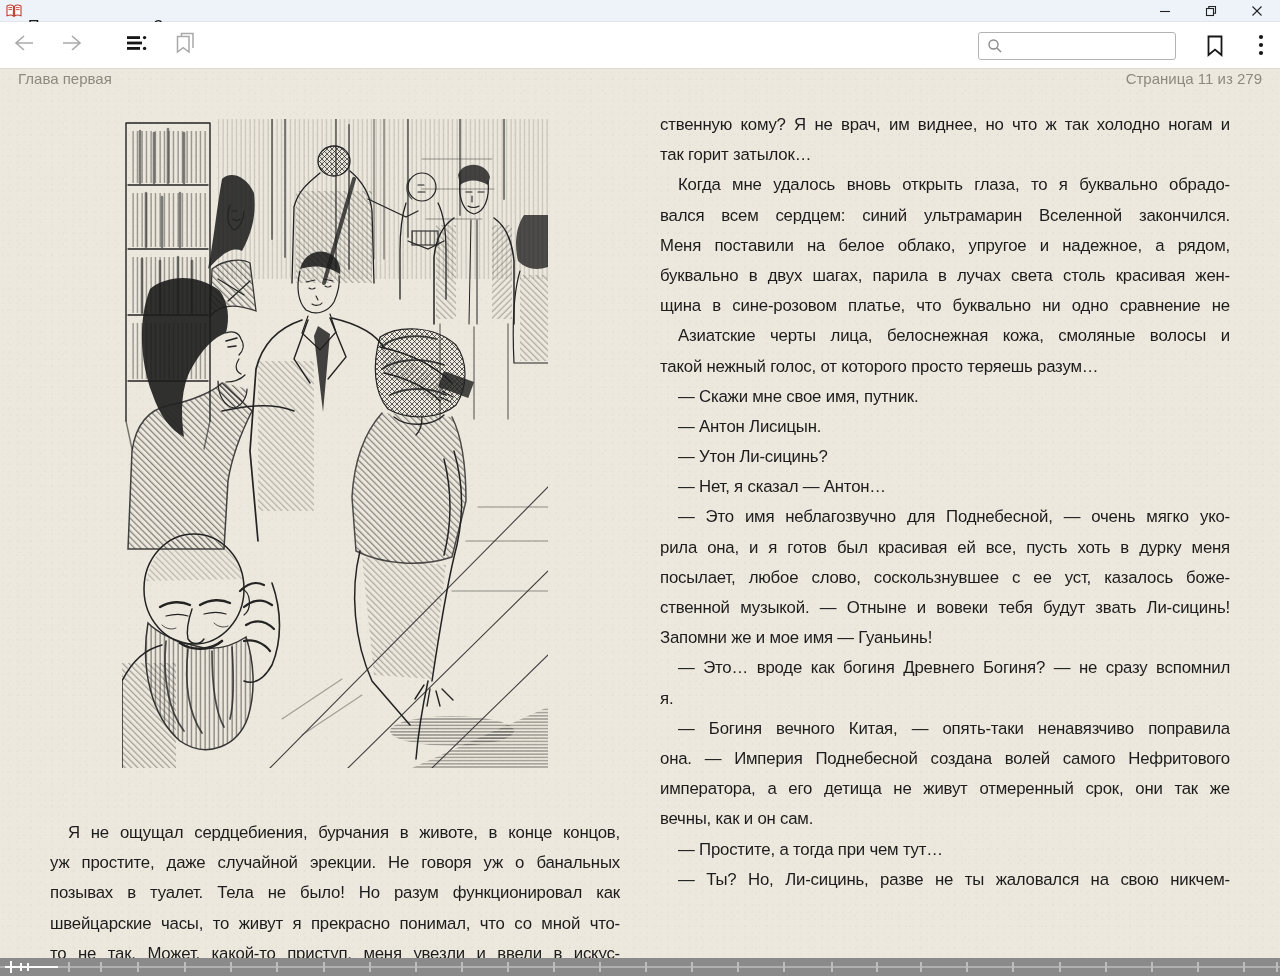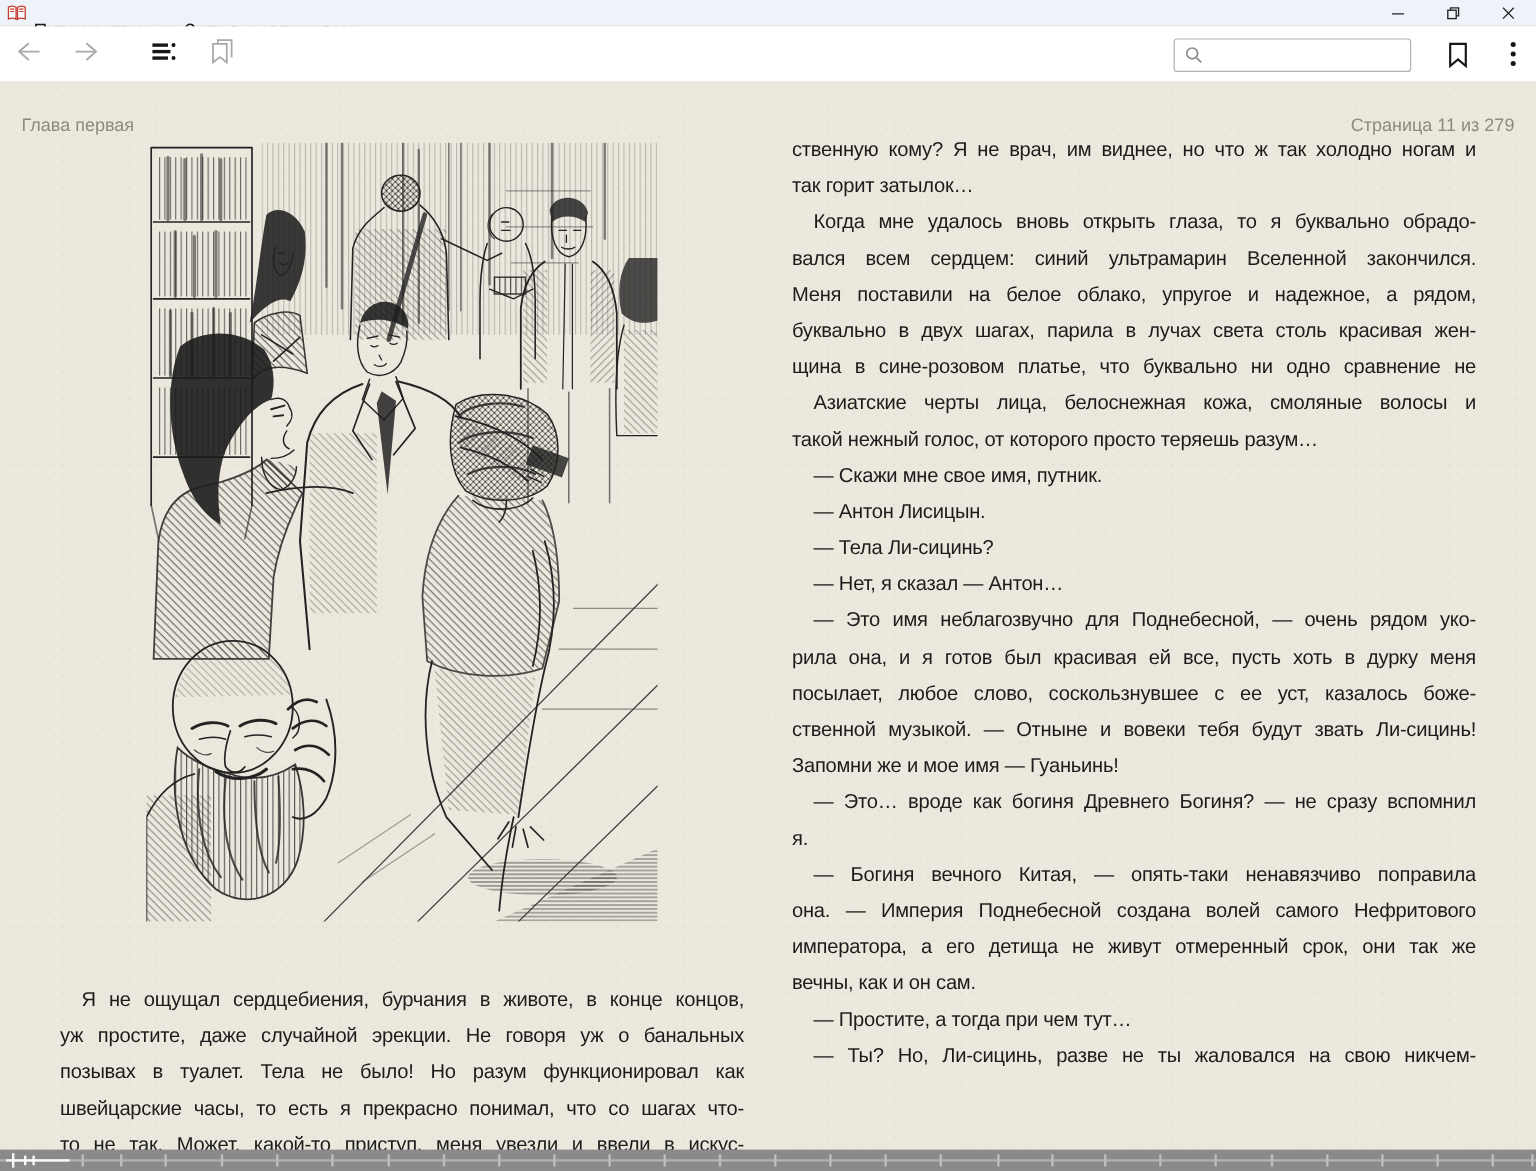--- a/index.html
+++ b/index.html
@@ -33,21 +33,21 @@
 
   
   .paper { position:absolute; left:0; top:69px; width:1280px; height:907px;
     background-color:#ece8dd;
     background-image:
       radial-gradient(rgba(150,140,110,0.055) 1px, transparent 1px),
       radial-gradient(rgba(110,100,80,0.045) 1px, transparent 1px);
     background-size:7px 7px, 11px 11px;
     background-position:0 0, 3px 5px; }
 
-  .page-header { position:absolute; left:0; top:27px; width:100%; height:20px;
+  .page-header { position:absolute; left:0; top:1px; width:100%; height:20px;
     font-size:15px; color:#8d8a7d; }
   .ph-chapter { position:absolute; left:18px; top:0; }
   .ph-page { position:absolute; right:18px; top:0; }
 
   .columns { position:absolute; left:50px; top:41px; width:1180px; height:866px;
     display:flex; gap:40px; overflow:hidden; }
   .col { width:570px; height:866px; overflow:hidden; }
 
   .illus { width:426px; height:649px; margin:9px auto 50px auto; }
   .illus svg { display:block; }
@@ -309,41 +309,41 @@
             <polygon points="290,649 426,588 426,649" fill="url(#ph)" opacity="0.8" stroke="none"></polygon>
             <ellipse cx="330" cy="612" rx="62" ry="15" fill="url(#ph)" opacity="0.9" stroke="none"></ellipse>
             <path d="M160 600 L220 560 M180 616 L240 576" opacity="0.45"></path>
           </g>
         </svg>
       </div>
       <div class="textflow" id="col-left">
           <div class="line indent just">Я не ощущал сердцебиения, бурчания в животе, в конце концов,</div>
           <div class="line just">уж простите, даже случайной эрекции. Не говоря уж о банальных</div>
           <div class="line just">позывах в туалет. Тела не было! Но разум функционировал как</div>
-          <div class="line just">швейцарские часы, то есть я прекрасно понимал, что со шагах что-</div>
+          <div class="line just">швейцарские часы, то живут я прекрасно понимал, что со мной что-</div>
           <div class="line just">то не так. Может, какой-то приступ, меня увезли и ввели в искус-</div>
         </div>
     </div>
 
     <div class="col">
       <div class="textflow" id="col-right">
           <div class="line just">ственную кому? Я не врач, им виднее, но что ж так холодно ногам и</div>
           <div class="line">так горит затылок…</div>
           <div class="line indent just">Когда мне удалось вновь открыть глаза, то я буквально обрадо-</div>
           <div class="line just">вался всем сердцем: синий ультрамарин Вселенной закончился.</div>
           <div class="line just">Меня поставили на белое облако, упругое и надежное, а рядом,</div>
           <div class="line just">буквально в двух шагах, парила в лучах света столь красивая жен-</div>
           <div class="line just">щина в сине-розовом платье, что буквально ни одно сравнение не</div>
           <div class="line indent just">Азиатские черты лица, белоснежная кожа, смоляные волосы и</div>
           <div class="line">такой нежный голос, от которого просто теряешь разум…</div>
           <div class="line indent">— Скажи мне свое имя, путник.</div>
           <div class="line indent">— Антон Лисицын.</div>
-          <div class="line indent">— Тела Ли-сицинь?</div>
+          <div class="line indent">— Утон Ли-сицинь?</div>
           <div class="line indent">— Нет, я сказал — Антон…</div>
-          <div class="line indent just">— Это имя неблагозвучно для Поднебесной, — очень рядом уко-</div>
+          <div class="line indent just">— Это имя неблагозвучно для Поднебесной, — очень мягко уко-</div>
           <div class="line just">рила она, и я готов был красивая ей все, пусть хоть в дурку меня</div>
           <div class="line just">посылает, любое слово, соскользнувшее с ее уст, казалось боже-</div>
           <div class="line just">ственной музыкой. — Отныне и вовеки тебя будут звать Ли-сицинь!</div>
           <div class="line">Запомни же и мое имя — Гуаньинь!</div>
           <div class="line indent just">— Это… вроде как богиня Древнего Богиня? — не сразу вспомнил</div>
           <div class="line">я.</div>
           <div class="line indent just">— Богиня вечного Китая, — опять-таки ненавязчиво поправила</div>
           <div class="line just">она. — Империя Поднебесной создана волей самого Нефритового</div>
           <div class="line just">императора, а его детища не живут отмеренный срок, они так же</div>
           <div class="line">вечны, как и он сам.</div>

